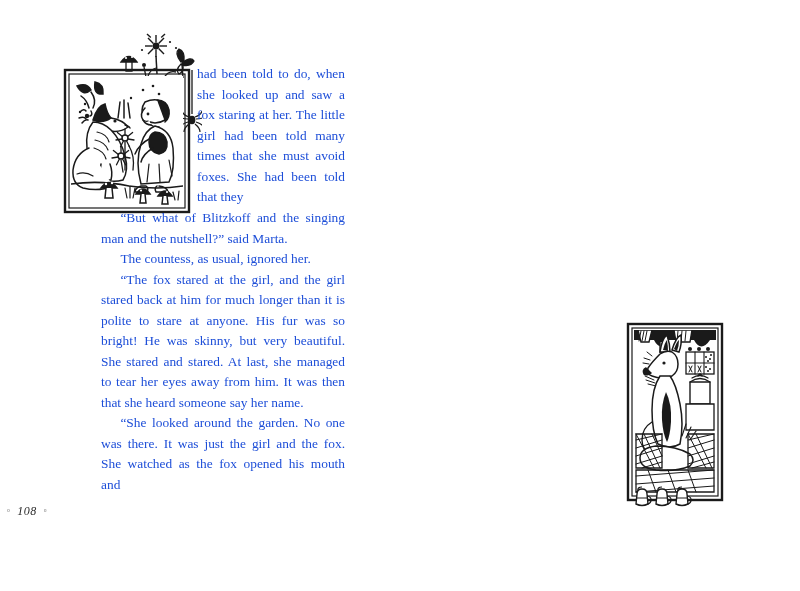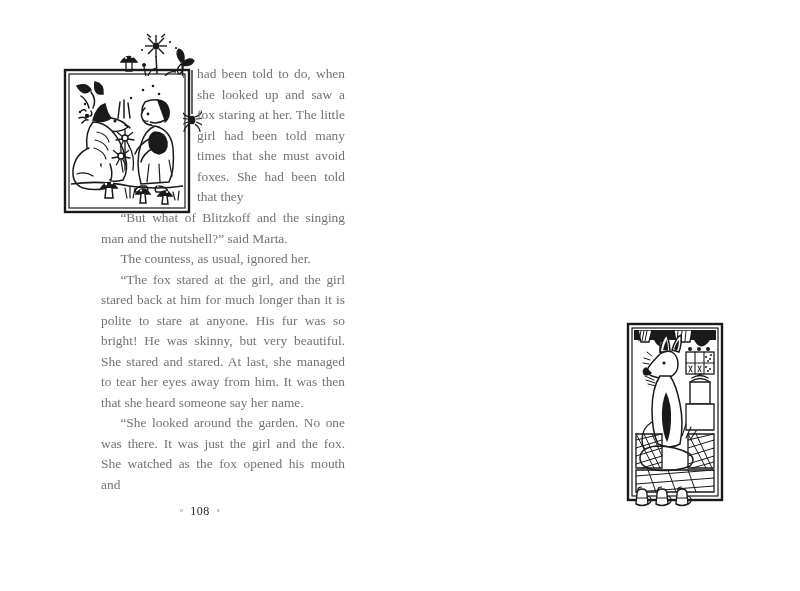--- a/index.html
+++ b/index.html
@@ -27,21 +27,21 @@
   }
   .page-left  { left: 0;   width: 400px; }
   .page-right { left: 400px; width: 400px; }
 
   .textblock {
     position: absolute;
     font-size: 13.4px;
     line-height: 20.5px;
     text-align: justify;
     text-justify: inter-word;
-    color: #737373;
+    color: #1d4ed8;
     -webkit-hyphens: none;
     hyphens: none;
   }
   .textblock p {
     margin: 0;
   }
   .textblock p.ind {
     text-indent: 1.45em;
     margin-left: 36px;
   }
@@ -54,25 +54,26 @@
   }
   #left-col-b {
     left: 65px;
     top: 208px;
     width: 280px;
   }
 
   .folio {
     position: absolute;
     width: 100%;
-    text-align: center;
+    text-align: left;
     font-size: 12px;
     letter-spacing: 0.5px;
     color: #2a2a2a;
     top: 504px;
+    font-style: italic;
   }
   .folio .orn {
     display: inline-block;
     font-size: 8px;
     vertical-align: 2px;
     margin: 0 7px;
     color: #333;
   }
 
   .illus {

